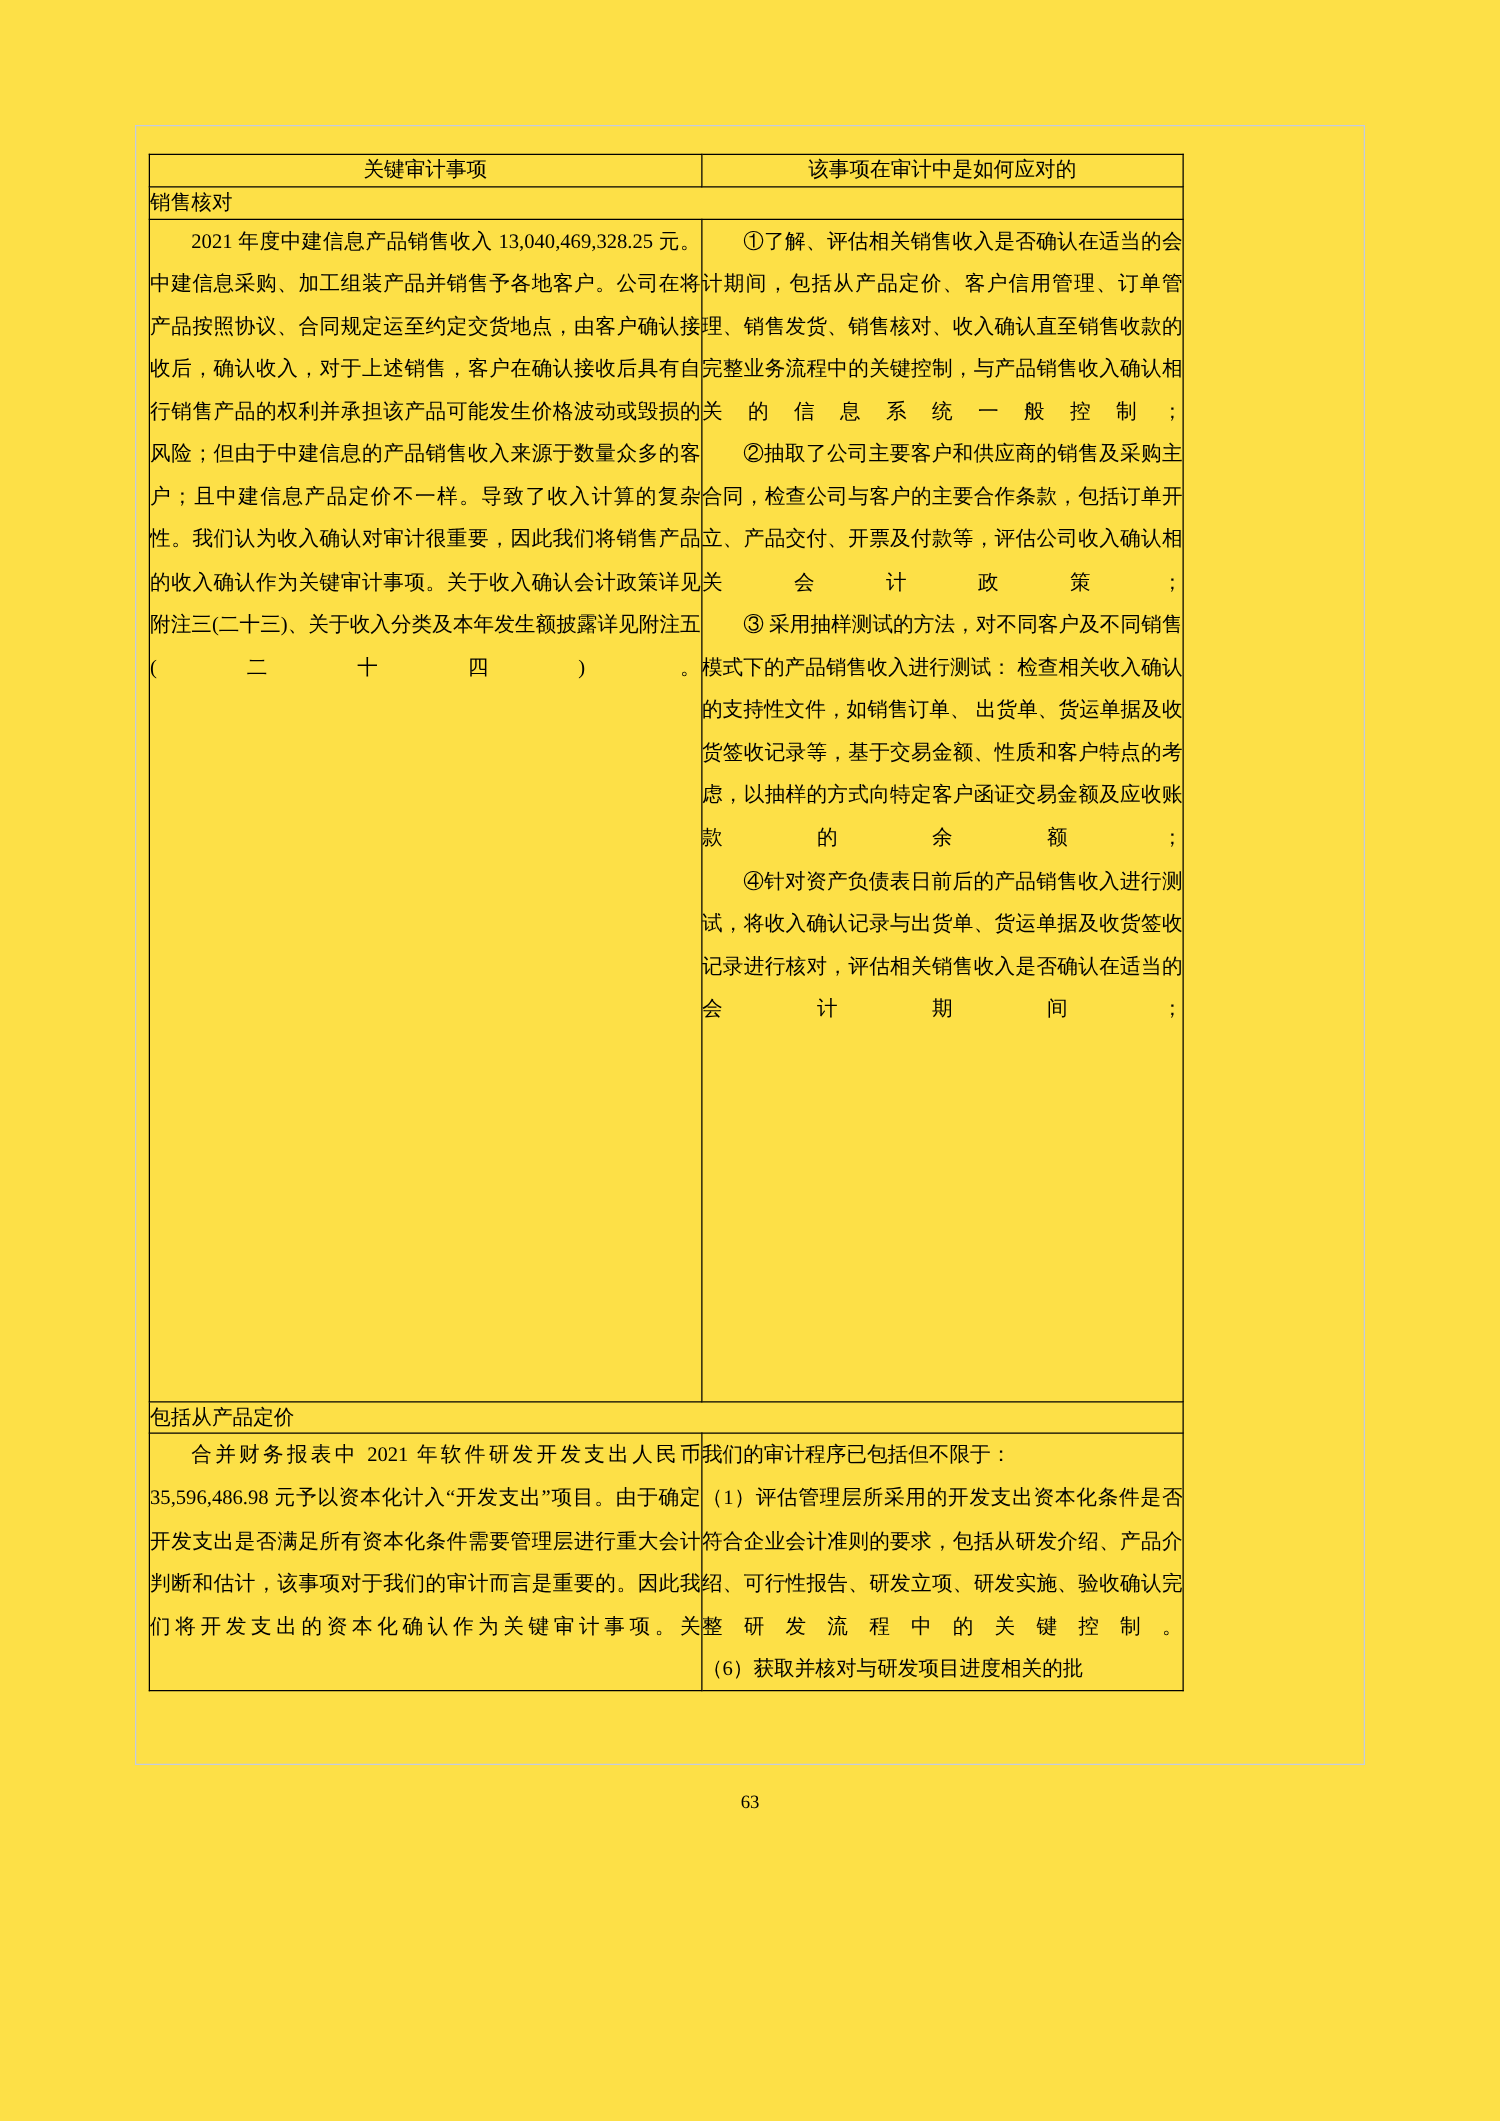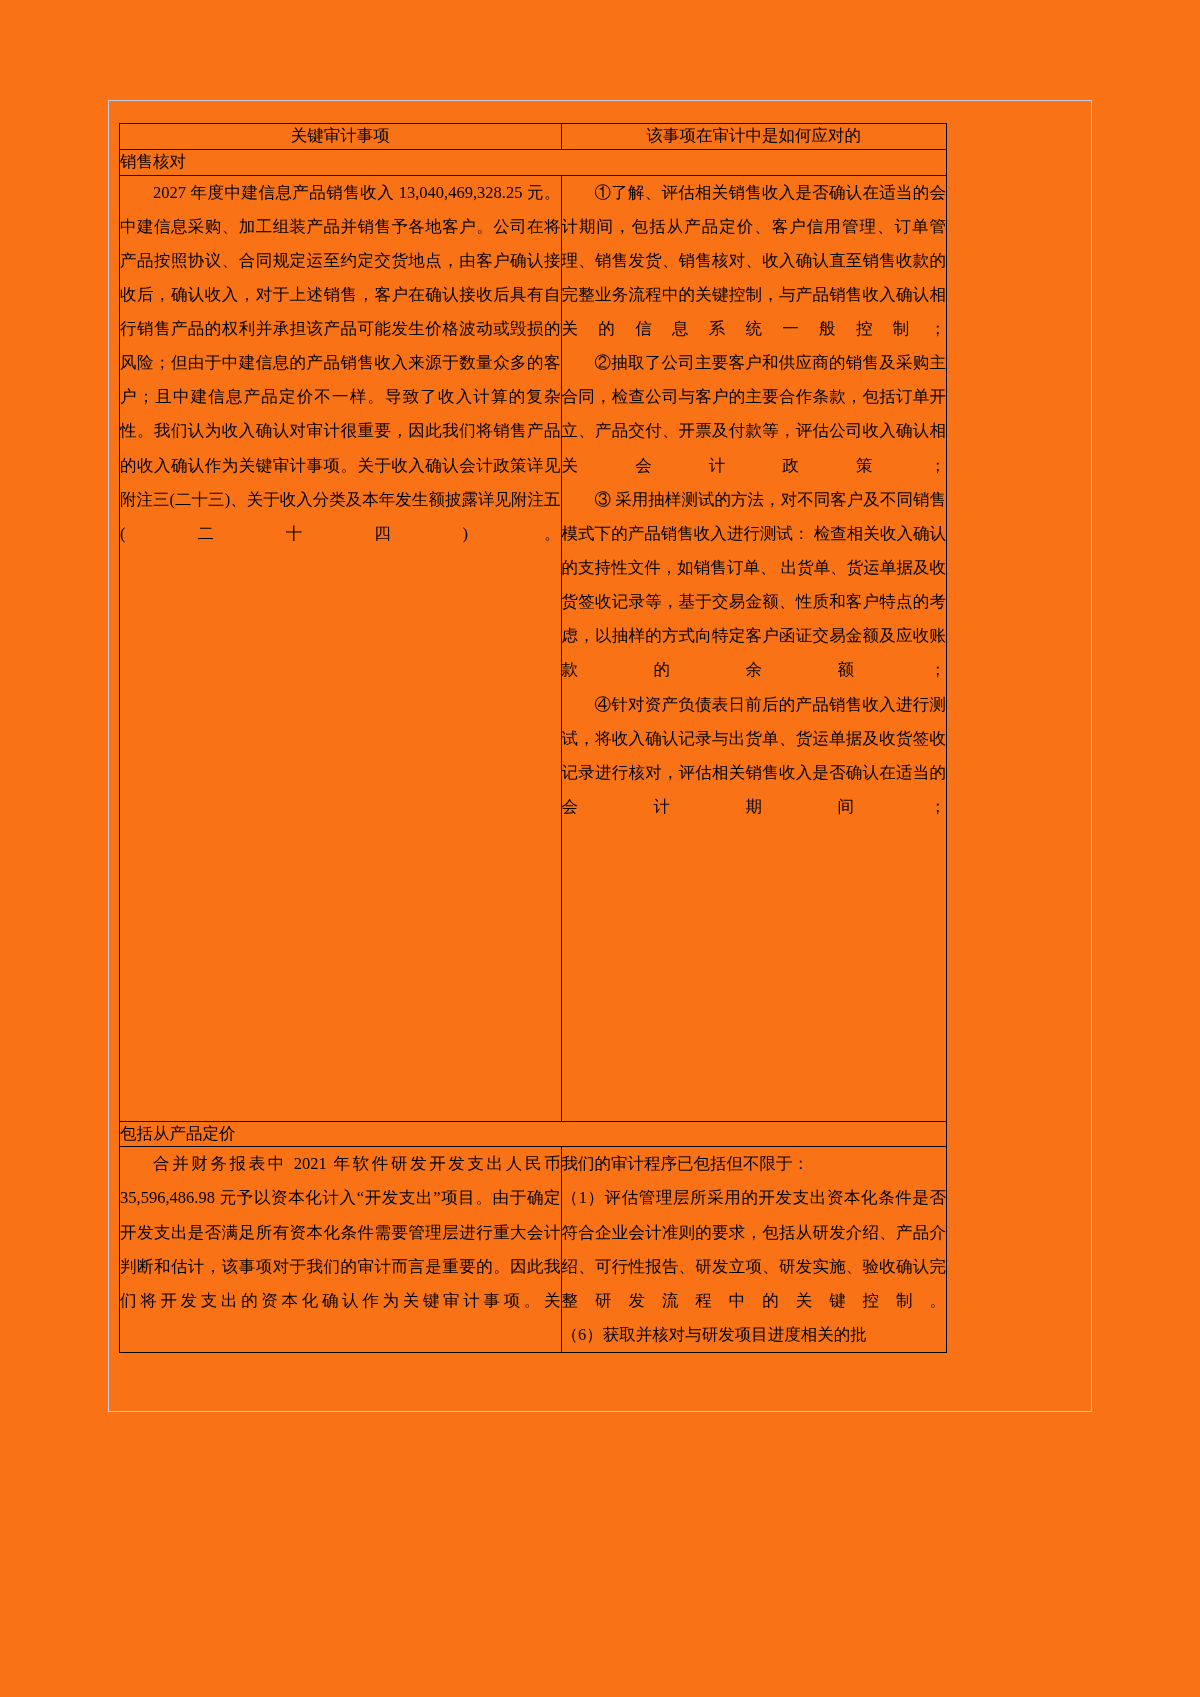--- a/index.html
+++ b/index.html
@@ -6,21 +6,21 @@
     margin: 0;
     padding: 0;
     background: #c9cbd0;
   }
   body {
     font-family: "Liberation Serif", "DejaVu Serif", serif;
   }
   .page {
     width: 1200px;
     height: 1697px;
-    background: #f97316;
+    background: #fde047;
     position: relative;
     box-sizing: border-box;
     margin: 0 auto;
     overflow: hidden;
   }
   .page-border {
     position: absolute;
     left: 108px;
     top: 100px;
     width: 984px;
@@ -99,21 +99,21 @@
     <tbody>
       <tr>
         <th class="hdr">关键审计事项</th>
         <th class="hdr">该事项在审计中是如何应对的</th>
       </tr>
       <tr>
         <td class="section-label" colspan="2">销售核对</td>
       </tr>
       <tr>
         <td class="cell tall">
-          <p class="indent spread">2027 年度中建信息产品销售收入 13,040,469,328.25 元。中建信息采购、加工组装产品并销售予各地客户。公司在将产品按照协议、合同规定运至约定交货地点，由客户确认接收后，确认收入，对于上述销售，客户在确认接收后具有自行销售产品的权利并承担该产品可能发生价格波动或毁损的风险；但由于中建信息的产品销售收入来源于数量众多的客户；且中建信息产品定价不一样。导致了收入计算的复杂性。我们认为收入确认对审计很重要，因此我们将销售产品的收入确认作为关键审计事项。关于收入确认会计政策详见附注三(二十三)、关于收入分类及本年发生额披露详见附注五(二十四) 。</p>
+          <p class="indent spread">2021 年度中建信息产品销售收入 13,040,469,328.25 元。中建信息采购、加工组装产品并销售予各地客户。公司在将产品按照协议、合同规定运至约定交货地点，由客户确认接收后，确认收入，对于上述销售，客户在确认接收后具有自行销售产品的权利并承担该产品可能发生价格波动或毁损的风险；但由于中建信息的产品销售收入来源于数量众多的客户；且中建信息产品定价不一样。导致了收入计算的复杂性。我们认为收入确认对审计很重要，因此我们将销售产品的收入确认作为关键审计事项。关于收入确认会计政策详见附注三(二十三)、关于收入分类及本年发生额披露详见附注五(二十四) 。</p>
         </td>
         <td class="cell">
           <p class="indent spread">①了解、评估相关销售收入是否确认在适当的会计期间，包括从产品定价、客户信用管理、订单管理、销售发货、销售核对、收入确认直至销售收款的完整业务流程中的关键控制，与产品销售收入确认相关的信息系统一般控制；</p>
           <p class="indent spread">②抽取了公司主要客户和供应商的销售及采购主合同，检查公司与客户的主要合作条款，包括订单开立、产品交付、开票及付款等，评估公司收入确认相关会计政策；</p>
           <p class="indent spread">③ 采用抽样测试的方法，对不同客户及不同销售模式下的产品销售收入进行测试： 检查相关收入确认的支持性文件，如销售订单、 出货单、货运单据及收货签收记录等，基于交易金额、性质和客户特点的考虑，以抽样的方式向特定客户函证交易金额及应收账款的余额；</p>
           <p class="indent spread">④针对资产负债表日前后的产品销售收入进行测试，将收入确认记录与出货单、货运单据及收货签收记录进行核对，评估相关销售收入是否确认在适当的会计期间；</p>
         </td>
       </tr>
       <tr>
         <td class="section-label" colspan="2">包括从产品定价</td>
@@ -124,14 +124,15 @@
         </td>
         <td class="cell">
           <p>我们的审计程序已包括但不限于：</p>
           <p class="spread">（1）评估管理层所采用的开发支出资本化条件是否符合企业会计准则的要求，包括从研发介绍、产品介绍、可行性报告、研发立项、研发实施、验收确认完整研发流程中的关键控制。</p>
           <p>（6）获取并核对与研发项目进度相关的批</p>
         </td>
       </tr>
     </tbody>
   </table>
 
+  <div class="page-number">63</div>
 
 </div>
 
 </body></html>

